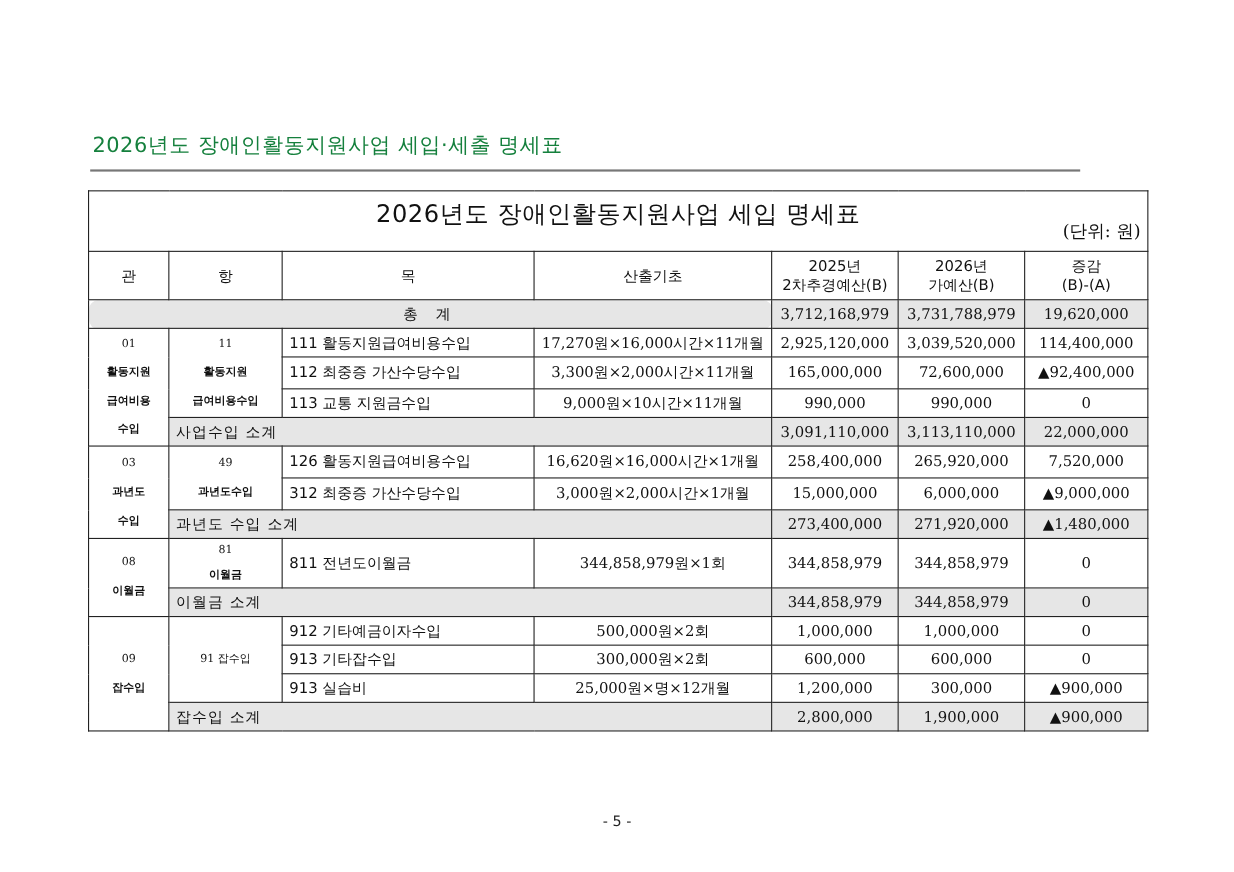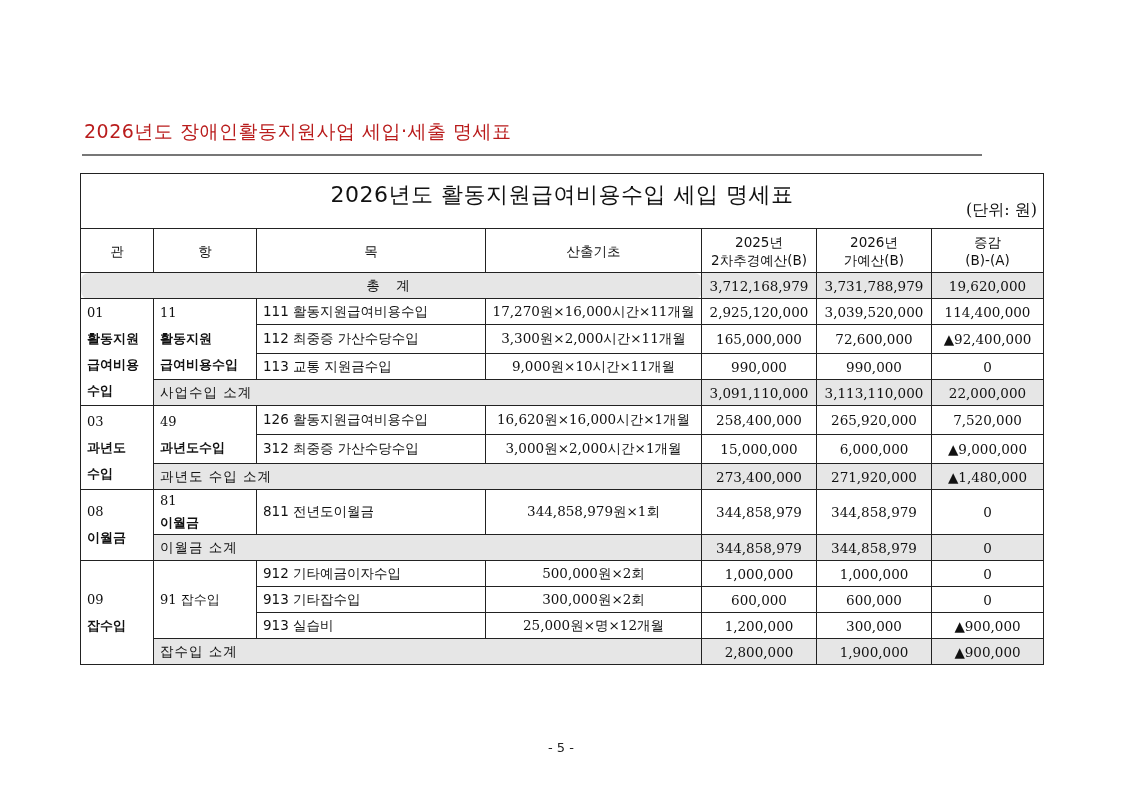--- a/index.html
+++ b/index.html
@@ -1,32 +1,32 @@
 <!DOCTYPE html>
 <html><head>
 <meta charset="utf-8">
 <style>
   html, body { margin:0; padding:0; background:#ffffff; }
   body { width:1122px; height:793px; position:relative; overflow:hidden;
          font-family:"DejaVu Serif", "Liberation Serif", serif; color:#111; }
-  .doc-title { position:absolute; left:84px; top:119px; font-size:19px; font-family:"DejaVu Sans", "Liberation Sans", sans-serif; letter-spacing:0.5px; color:#b91c1c; }
+  .doc-title { position:absolute; left:84px; top:119px; font-size:19px; font-family:"DejaVu Sans", "Liberation Sans", sans-serif; letter-spacing:0.5px; color:#15803d; }
   .doc-rule { position:absolute; left:82px; top:154px; width:900px; height:0; border-top:2px solid #777; }
   .page-num { position:absolute; left:0; width:1122px; top:740px; text-align:center; font-size:13px; font-family:"DejaVu Sans", "Liberation Sans", sans-serif; color:#222; }
 
   table.budget { position:absolute; left:80px; top:173px; width:963px; border-collapse:collapse; table-layout:fixed; font-size:13.5px; }
   table.budget td, table.budget th { border:1px solid #222; padding:0 6px; height:25px; font-weight:normal; white-space:nowrap; overflow:hidden; }
   .title-cell { height:54px !important; text-align:center; position:relative; vertical-align:top; padding:0 !important; }
   .title-text { display:block; font-family:"DejaVu Sans", "Liberation Sans", sans-serif; font-size:22px; padding-top:6px; letter-spacing:0.5px; }
   .unit-text { position:absolute; right:6px; bottom:7px; font-size:16px; }
   th.hdr { height:43px !important; text-align:center; font-size:13.5px; line-height:18px; font-family:"DejaVu Sans", "Liberation Sans", sans-serif; }
   .shade { background:#e6e6e6; }
   .bold { font-weight:bold; }
   .r { text-align:center; }
   .l { text-align:left; }
-  .grp { vertical-align:middle; line-height:26px; font-family:"DejaVu Sans", "Liberation Sans", sans-serif; font-size:13px; }
+  .grp { text-align:center; vertical-align:middle; line-height:26px; font-family:"DejaVu Sans", "Liberation Sans", sans-serif; font-size:10px; }
   .grp .num { font-family:"DejaVu Serif", "Liberation Serif", serif; }
   .kr { font-family:"DejaVu Sans", "Liberation Sans", sans-serif; }
   .subtotal-label { text-align:left; padding-right:235px !important; font-family:"DejaVu Sans", "Liberation Sans", sans-serif; font-weight:bold; letter-spacing:1px; }
   .total-label { text-align:center; font-family:"DejaVu Sans", "Liberation Sans", sans-serif; font-weight:bold; letter-spacing:6px;border-radius:8px; }
   tr.tall td { height:40px; }
   tr.r28 td { height:28px;border-radius:8px; }
 </style>
 </head>
 <body>
 
@@ -39,21 +39,21 @@
       <col style="width:103px">
       <col style="width:229px">
       <col style="width:216px">
       <col style="width:115px">
       <col style="width:115px">
       <col style="width:112px">
   </colgroup>
   <tbody>
       <tr>
     <td colspan="7" class="title-cell">
-      <span class="title-text">2026년도 활동지원급여비용수입 세입 명세표</span>
+      <span class="title-text">2026년도 장애인활동지원사업 세입 명세표</span>
       <span class="unit-text">(단위: 원)</span>
     </td>
   </tr>
   <tr>
     <th class="hdr">관</th>
     <th class="hdr">항</th>
     <th class="hdr">목</th>
     <th class="hdr">산출기초</th>
     <th class="hdr"><span>2025년</span><br><span>2차추경예산(B)</span></th>
     <th class="hdr"><span>2026년</span><br><span>가예산(B)</span></th>

